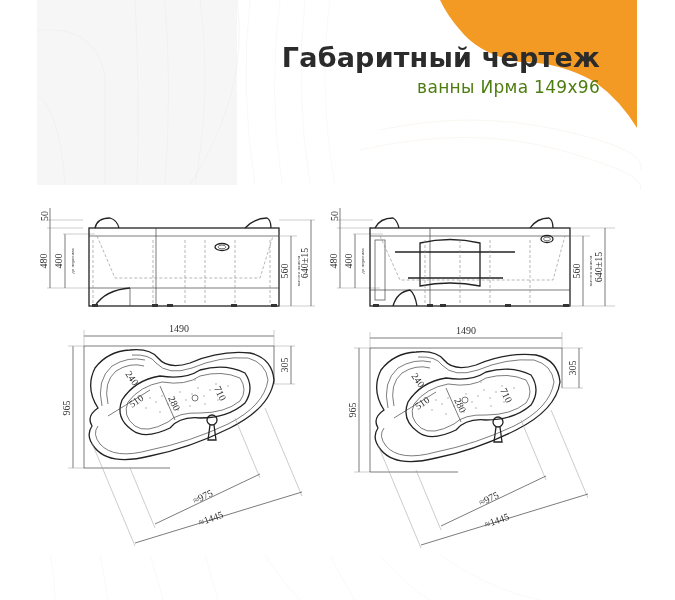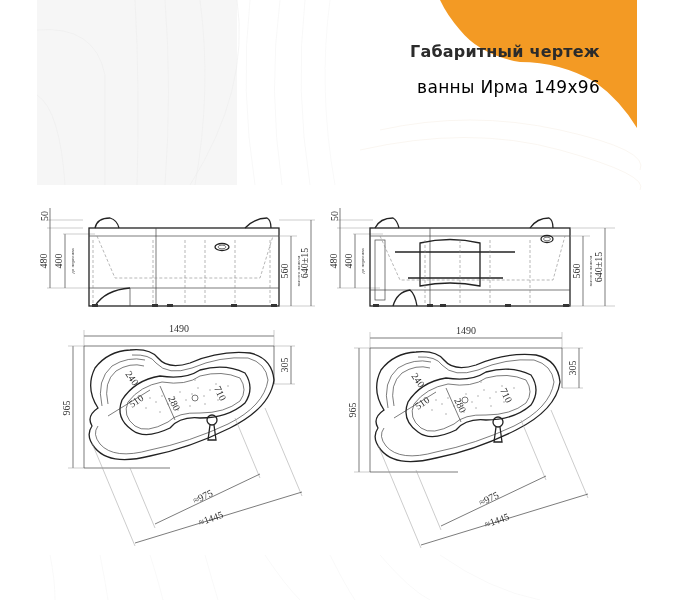--- a/index.html
+++ b/index.html
@@ -1,19 +1,19 @@
 <!DOCTYPE html>
 <html><head>
 <meta charset="utf-8">
 <style>
   html,body{margin:0;padding:0;background:#ffffff;}
   body{width:675px;height:600px;position:relative;overflow:hidden;font-family:"Liberation Sans",sans-serif;}
   .bg-svg{position:absolute;left:0;top:0;width:675px;height:600px;}
-  .title{position:absolute;right:75px;top:42px;font-family:"DejaVu Sans",sans-serif;font-weight:bold;font-size:16px;color:#2b2b2b;letter-spacing:0.2px;white-space:nowrap;}
-  .subtitle{position:absolute;right:75px;top:77px;font-family:"DejaVu Sans",sans-serif;font-size:17px;color:#000000;white-space:nowrap;letter-spacing:0.3px;}
+  .title{position:absolute;right:75px;top:42px;font-family:"DejaVu Sans",sans-serif;font-weight:bold;font-size:27px;color:#2b2b2b;letter-spacing:0.2px;white-space:nowrap;}
+  .subtitle{position:absolute;right:75px;top:77px;font-family:"DejaVu Sans",sans-serif;font-size:17px;color:#4d7c0f;white-space:nowrap;letter-spacing:0.3px;}
   .drawing{position:absolute;}
   .drawing svg{display:block;}
   .dim{font-family:"Liberation Serif",serif;font-size:10px;fill:#333;}
   .dim-small{font-family:"Liberation Serif",serif;font-size:5px;fill:#333;}
   .ln{stroke:#444;stroke-width:0.7;fill:none;}
   .ln-thick{stroke:#222;stroke-width:1.3;fill:none;}
   .ln-dash{stroke:#888;stroke-width:0.6;fill:none;stroke-dasharray:3 2;}
   .ln-light{stroke:#999;stroke-width:0.5;fill:none;}
   .dot{fill:#999;}
 </style>

